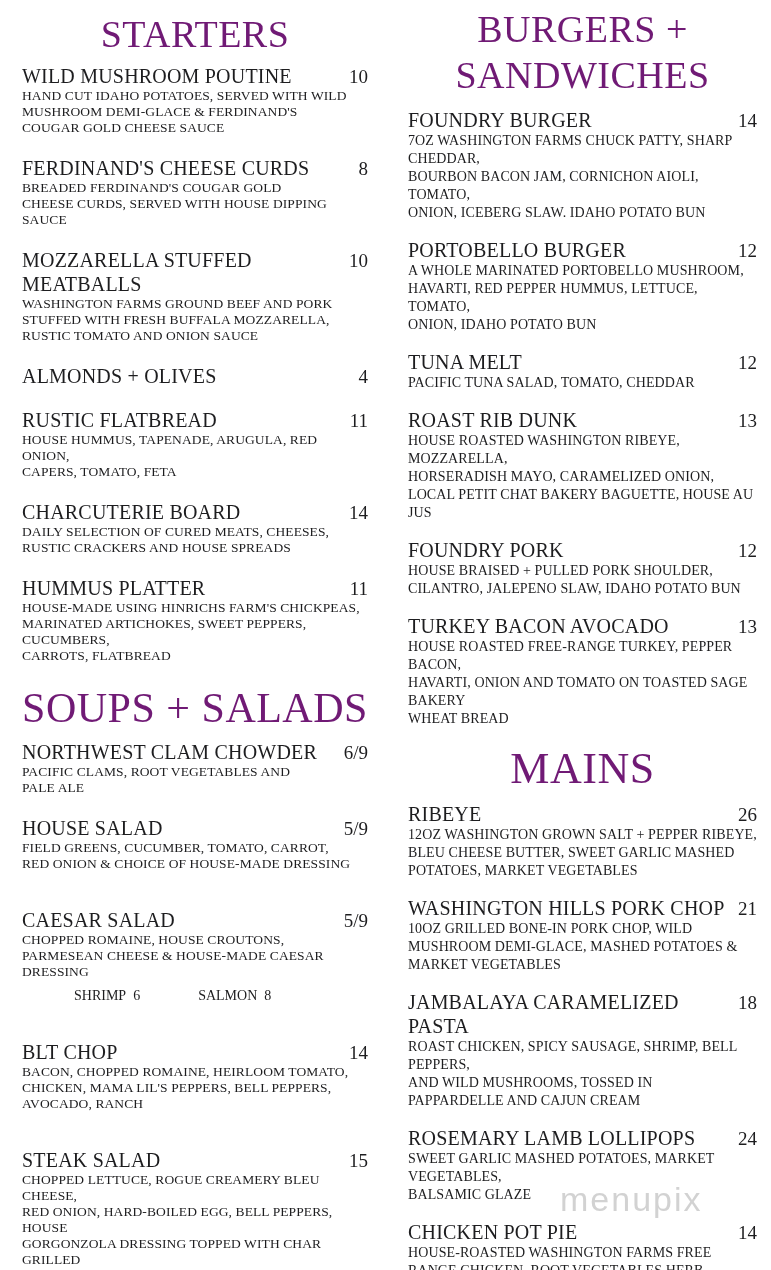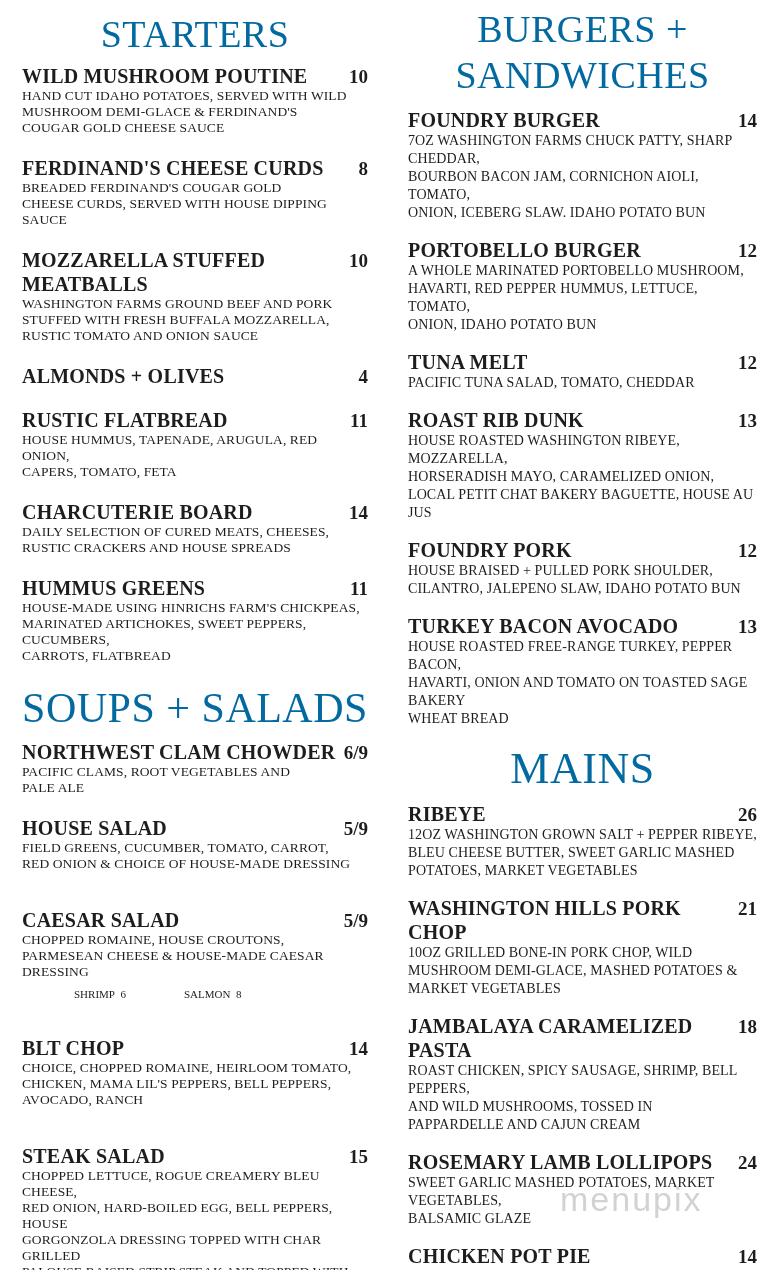--- a/index.html
+++ b/index.html
@@ -6,34 +6,34 @@
   body{
     width:771px;height:1270px;background:#ffffff;overflow:hidden;
     font-family:"Liberation Serif","DejaVu Serif",serif;color:#1d1d1f;
   }
   .page{position:relative;width:771px;height:1270px;display:flex;}
   .col{box-sizing:border-box;}
   .col-left{width:378px;padding:12px 10px 0 22px;}
   .col-right{width:393px;padding:6px 14px 0 30px;}
   .section-title{
     text-align:center;font-weight:400;font-size:38px;line-height:44px;
-    letter-spacing:0.5px;margin:0 0 8px 0;white-space:pre-line;color:#0369a1;
+    letter-spacing:0.5px;margin:0 0 8px 0;white-space:pre-line;color:#701a75;
   }
   .title-soups{font-size:42px;line-height:48px;margin-top:20px;}
   .title-burgers{font-size:38px;line-height:46px;margin-bottom:10px;}
   .title-mains{font-size:44px;line-height:50px;margin-bottom:8px;}
   .item{margin-bottom:20px;}
   .col-right .item{margin-bottom:16px;}
   .item.mb-lg{margin-bottom:36px;}
-  .item-head{display:flex;justify-content:space-between;align-items:baseline;font-weight:bold;}
+  .item-head{display:flex;justify-content:space-between;align-items:baseline;}
   .item-name{font-size:20px;line-height:24px;letter-spacing:0.2px;}
   .item-price{font-size:19px;padding-left:8px;}
   .desc{font-size:13.5px;line-height:16px;letter-spacing:0.1px;margin-top:0;white-space:pre-line;}
   .col-right .desc{font-size:14px;line-height:18px;}
-  .addons{display:flex;gap:58px;margin:8px 0 0 52px;font-size:11px;}
+  .addons{display:flex;gap:58px;margin:8px 0 0 52px;font-size:14px;}
   .addon{white-space:nowrap;}
   .watermark{
     position:absolute;left:560px;top:1180px;
     font-family:"Liberation Sans","DejaVu Sans",sans-serif;
     font-size:34px;letter-spacing:2px;color:rgba(125,125,125,0.35);
     pointer-events:none;
   }
 </style>
 </head>
 <body>
@@ -93,21 +93,21 @@
       <div class="item-head">
         <span class="item-name">CHARCUTERIE BOARD</span>
         <span class="item-price">14</span>
       </div>
       <div class="desc">DAILY SELECTION OF CURED MEATS, CHEESES,
 RUSTIC CRACKERS AND HOUSE SPREADS</div>
     </div>
 
     <div class="item">
       <div class="item-head">
-        <span class="item-name">HUMMUS GREENS</span>
+        <span class="item-name">HUMMUS PLATTER</span>
         <span class="item-price">11</span>
       </div>
       <div class="desc">HOUSE-MADE USING HINRICHS FARM'S CHICKPEAS,
 MARINATED ARTICHOKES, SWEET PEPPERS, CUCUMBERS,
 CARROTS, FLATBREAD</div>
     </div>
 
     <h1 class="section-title title-soups">SOUPS + SALADS</h1>
 
     <div class="item">
@@ -143,21 +143,21 @@
           <span>SALMON</span>&nbsp;&nbsp;<span>8</span>
         </span>
       </div>
     </div>
 
     <div class="item mb-lg">
       <div class="item-head">
         <span class="item-name">BLT CHOP</span>
         <span class="item-price">14</span>
       </div>
-      <div class="desc">CHOICE, CHOPPED ROMAINE, HEIRLOOM TOMATO,
+      <div class="desc">BACON, CHOPPED ROMAINE, HEIRLOOM TOMATO,
 CHICKEN, MAMA LIL'S PEPPERS, BELL PEPPERS,
 AVOCADO, RANCH</div>
     </div>
 
     <div class="item">
       <div class="item-head">
         <span class="item-name">STEAK SALAD</span>
         <span class="item-price">15</span>
       </div>
       <div class="desc">CHOPPED LETTUCE, ROGUE CREAMERY BLEU CHEESE,

